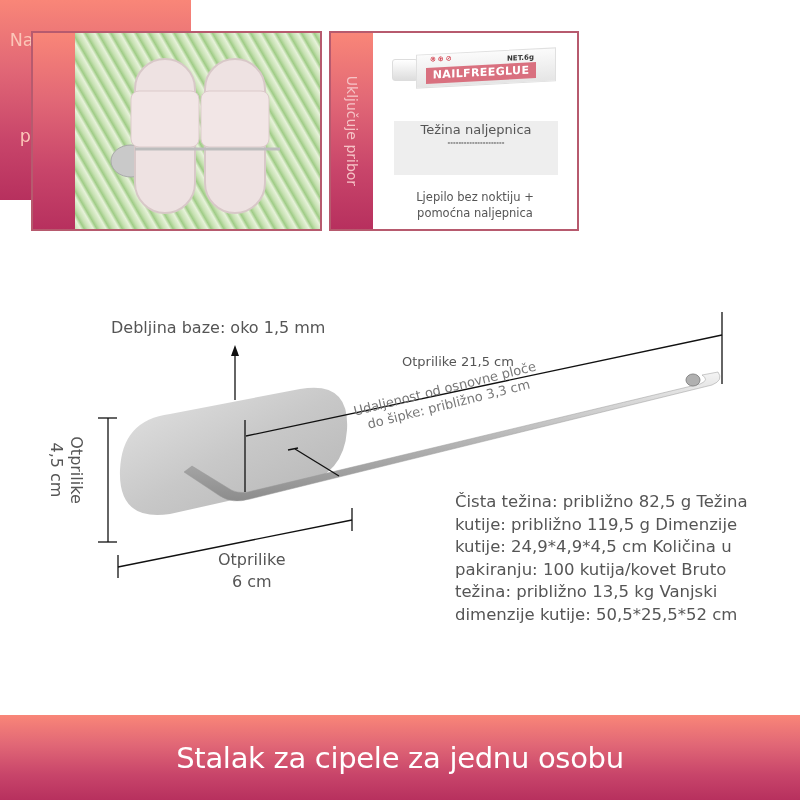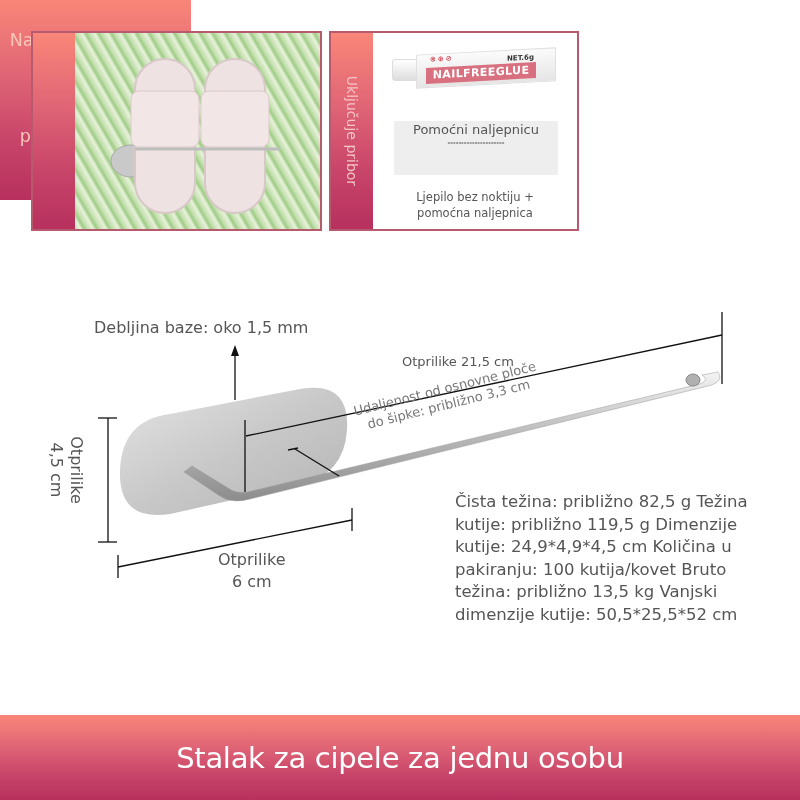--- a/index.html
+++ b/index.html
@@ -29,21 +29,21 @@
   .tube .label { position: absolute; left: 34px; top: 20px; width: 110px; height: 16px; background: #d9707f; color: #ffffff; font-weight: bold; font-size: 11px; line-height: 16px; text-align: center; letter-spacing: 0.4px; transform: skewY(-3deg); }
   .tube .net { position: absolute; right: 22px; top: 9px; font-size: 7px; font-weight: bold; color: #333; transform: skewY(-3deg); }
   .tube .sym { position: absolute; left: 38px; top: 10px; font-size: 7px; color: #c23; letter-spacing: 2px; transform: skewY(-3deg); }
 
   .sticker { position: absolute; left: 21px; top: 88px; width: 164px; height: 54px; background: #eeeeee; text-align: center; }
   .sticker .t { font-size: 13px; line-height: 17px; color: #555; padding-top: 0px; }
   .sticker .fine { font-size: 4px; color: #999; line-height: 5px; margin-top: 2px; }
   .card .caption { position: absolute; left: 0; right: 0; top: 156px; text-align: center; font-size: 11.5px; line-height: 16px; color: #555; }
 
   .dim { position: absolute; font-size: 14px; color: #555; white-space: nowrap; }
-  #base-thickness { left: 94px; top: 318px; font-size: 16px; }
+  #base-thickness { left: 111px; top: 318px; font-size: 16px; }
   #length-label { left: 402px; top: 354px; font-size: 13px; }
   #distance-label { left: 352px; top: 404px; font-size: 13px; line-height: 16px; text-align: center; transform: rotate(-14deg); transform-origin: left top; color: #777; }
   #width-label { left: 218px; top: 549px; font-size: 16px; line-height: 22px; text-align: center; }
   #height-label { left: 62px; top: 470px; font-size: 16px; line-height: 20px; text-align: center; transform: translate(-50%, -50%) rotate(90deg); position: absolute; white-space: nowrap; }
   #height-label-wrap { position: absolute; left: 88px; top: 470px; width: 1px; height: 1px; }
 
   #specs { position: absolute; left: 455px; top: 491px; width: 330px; text-align: left; font-size: 16.5px; line-height: 22.6px; color: #555; }
 
   #banner { position: absolute; left: 0; top: 715px; width: 800px; height: 85px; display: flex; align-items: center; justify-content: center; }
   #banner span { color: #ffffff; font-size: 29px; font-family: "DejaVu Sans", sans-serif; letter-spacing: -0.3px; }
@@ -75,21 +75,21 @@
   </div>
   <div class="card">
     <div class="tube">
       <div class="cap"></div>
       <div class="body"></div>
       <div class="sym">⊗⊕⊘</div>
       <div class="net">NET.6g</div>
       <div class="label">NAILFREEGLUE</div>
     </div>
     <div class="sticker">
-      <div class="t">Pomoćni naljepnicu</div>
+      <div class="t">Težina naljepnica</div>
       <div class="fine">▪▪▪▪▪▪▪▪▪▪▪▪▪▪▪▪▪▪▪▪▪</div>
     </div>
     <div class="caption">
       <div>Ljepilo bez noktiju +</div>
       <div>pomoćna naljepnica</div>
     </div>
   </div>
 </div>
 
 <div id="panel3" class="grad">

